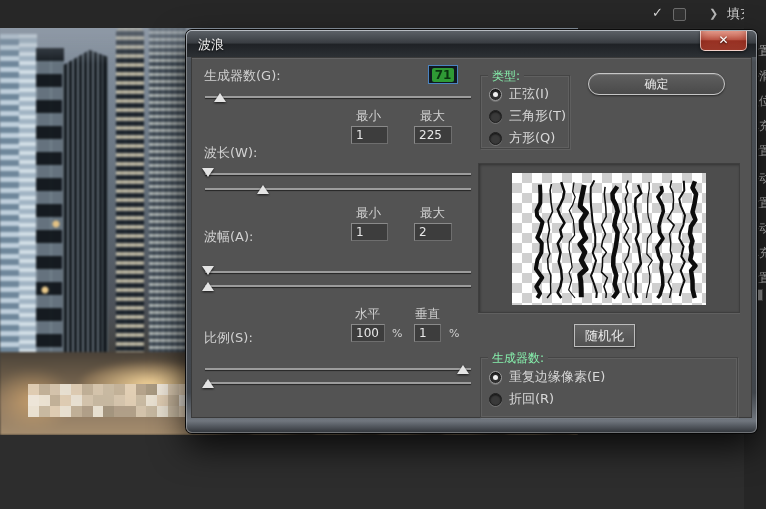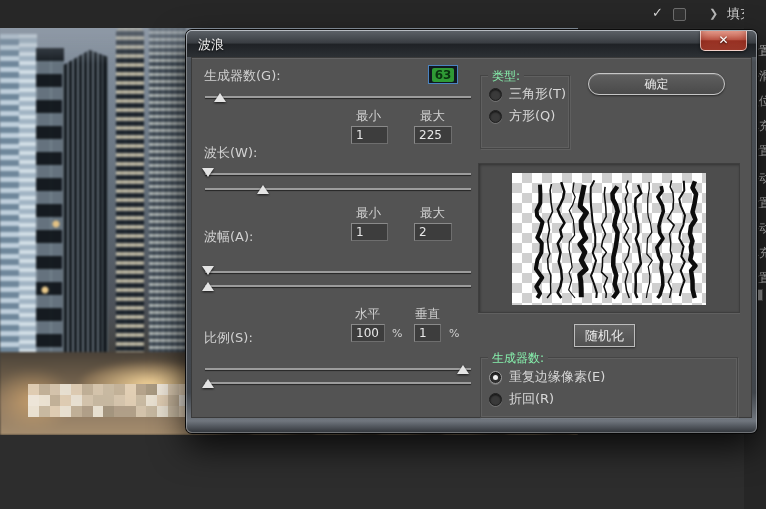--- a/index.html
+++ b/index.html
@@ -218,21 +218,21 @@
   <div class="dialog">
     <div class="titlebar">
       <span class="title-text">波浪</span>
       <div class="close-btn">✕</div>
     </div>
 
     <div class="client">
 
       <span class="lbl" style="left:12px;top:9px">生成器数(G):</span>
       <div class="gen-value">
-        <span>63</span>
+        <span>71</span>
       </div>
       <div class="slider" style="top:38px">
         <div class="thumb up" style="left:5.6%"></div>
       </div>
 
       <span class="lbl sub" style="left:164px;top:50px">最小</span>
       <span class="lbl sub" style="left:228px;top:50px">最大</span>
       <span class="lbl" style="left:12px;top:86px">波长(W):</span>
       <input class="num-input" style="left: 159px; top: 68px; width: 37px;" value="1">
       <input class="num-input" style="left: 222px; top: 68px; width: 38px;" value="225">
@@ -264,20 +264,24 @@
       <span class="pct" style="left:257px;top:269px">%</span>
       <div class="slider" style="top:310px">
         <div class="thumb up" style="left:97%"></div>
       </div>
       <div class="slider" style="top:324px">
         <div class="thumb up" style="left:1%"></div>
       </div>
 
       <div class="groupbox" style="left:288px;top:17px;width:90px;height:74px;padding-top:7px">
         <span class="legend">类型:</span>
+        <div class="radio-row">
+          <span class="radio sel"></span>
+          <span>正弦(I)</span>
+        </div>
         <div class="radio-row">
           <span class="radio"></span>
           <span>三角形(T)</span>
         </div>
         <div class="radio-row">
           <span class="radio"></span>
           <span>方形(Q)</span>
         </div>
       </div>
 

